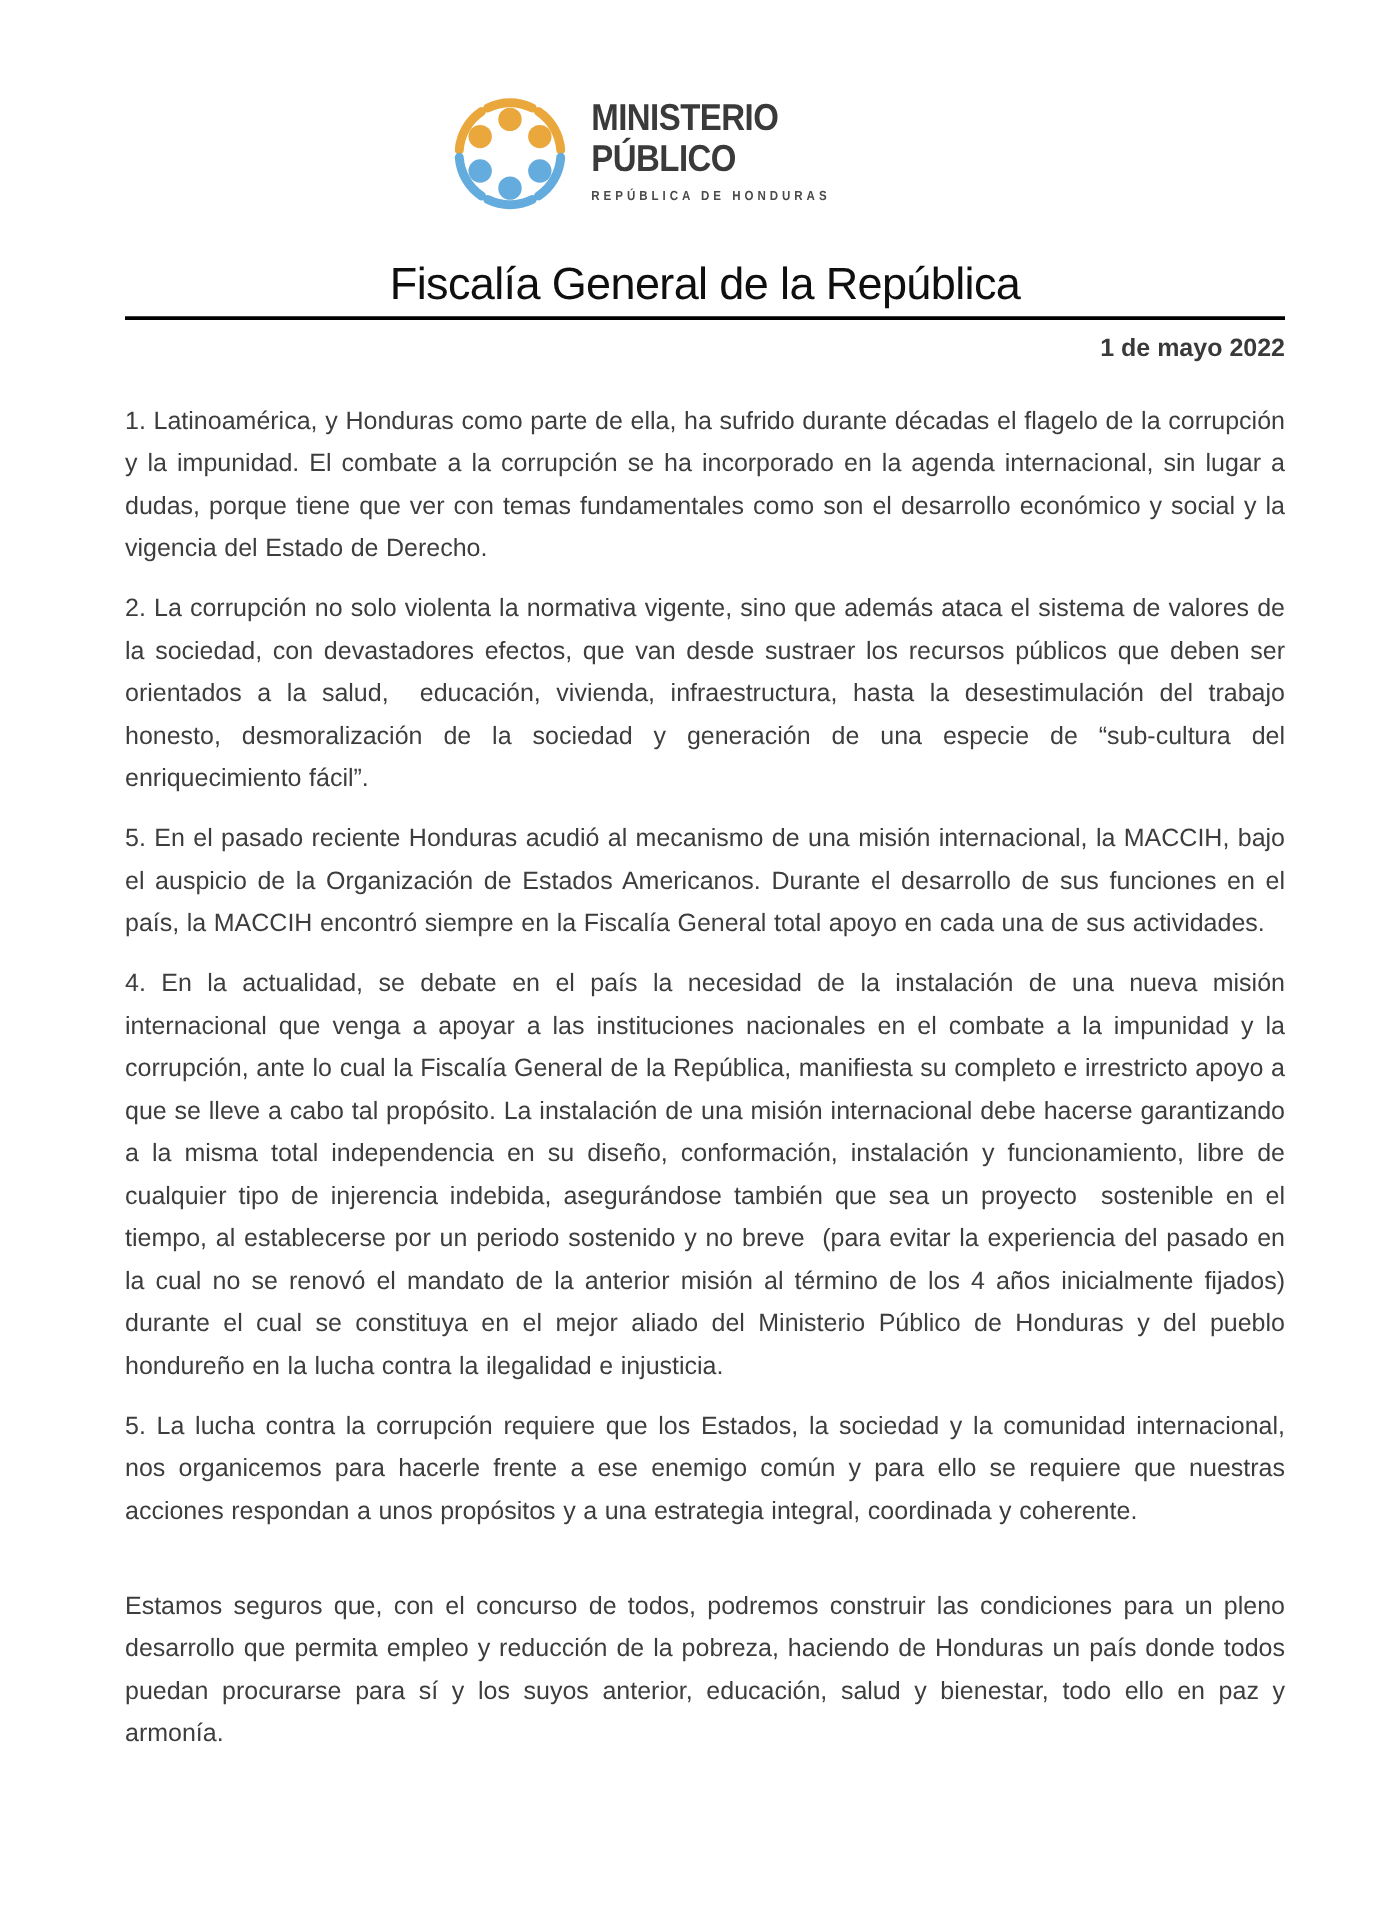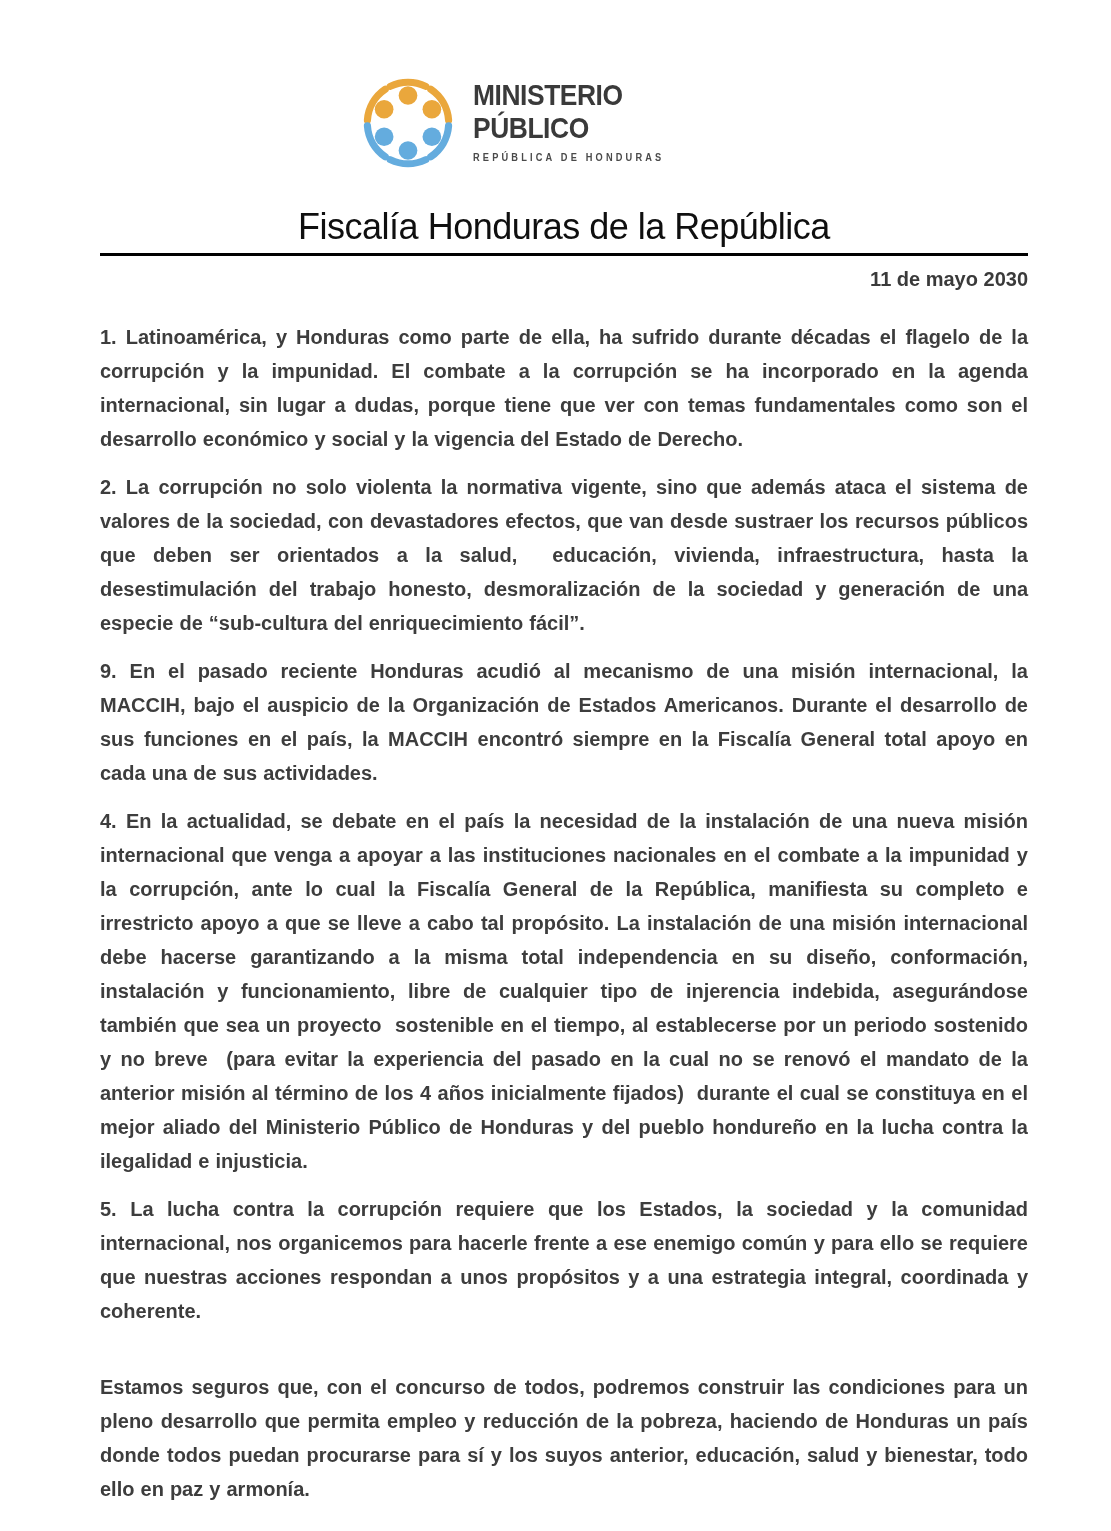--- a/index.html
+++ b/index.html
@@ -95,21 +95,20 @@
     margin-top:29px;
   }
   .doc-body p{
     font-size:20px;
     line-height:34px;
     text-align:justify;
     color:var(--ink);
     margin-bottom:14px;
     white-space:pre-wrap;
     word-spacing:0.5px;
-    font-weight:bold;
   }
   .doc-body p.closing{
     margin-top:42px;
   }
 </style>
 </head>
 <body>
 
 <div class="page">
 
@@ -137,27 +136,27 @@
           <circle fill="var(--blue)" cx="71.7" cy="62.5" r="8.5"></circle>
         </g>
       </svg>
       <div class="logo-text">
         <div class="org-line">MINISTERIO</div>
         <div class="org-line">PÚBLICO</div>
         <div class="org-tagline">REPÚBLICA DE HONDURAS</div>
       </div>
     </div>
 
-    <h1 class="doc-title">Fiscalía Honduras de la República</h1>
+    <h1 class="doc-title">Fiscalía General de la República</h1>
     <div class="title-rule"></div>
-    <div class="doc-date">11 de mayo 2030</div>
+    <div class="doc-date">1 de mayo 2022</div>
   </header>
 
   <main class="doc-body">
     <p>1. Latinoamérica, y Honduras como parte de ella, ha sufrido durante décadas el flagelo de la corrupción y la impunidad. El combate a la corrupción se ha incorporado en la agenda internacional, sin lugar a dudas, porque tiene que ver con temas fundamentales como son el desarrollo económico y social y la vigencia del Estado de Derecho.</p>
     <p>2. La corrupción no solo violenta la normativa vigente, sino que además ataca el sistema de valores de la sociedad, con devastadores efectos, que van desde sustraer los recursos públicos que deben ser orientados a la salud,  educación, vivienda, infraestructura, hasta la desestimulación del trabajo honesto, desmoralización de la sociedad y generación de una especie de “sub-cultura del enriquecimiento fácil”.</p>
-    <p>9. En el pasado reciente Honduras acudió al mecanismo de una misión internacional, la MACCIH, bajo el auspicio de la Organización de Estados Americanos. Durante el desarrollo de sus funciones en el país, la MACCIH encontró siempre en la Fiscalía General total apoyo en cada una de sus actividades.</p>
+    <p>5. En el pasado reciente Honduras acudió al mecanismo de una misión internacional, la MACCIH, bajo el auspicio de la Organización de Estados Americanos. Durante el desarrollo de sus funciones en el país, la MACCIH encontró siempre en la Fiscalía General total apoyo en cada una de sus actividades.</p>
     <p>4. En la actualidad, se debate en el país la necesidad de la instalación de una nueva misión internacional que venga a apoyar a las instituciones nacionales en el combate a la impunidad y la corrupción, ante lo cual la Fiscalía General de la República, manifiesta su completo e irrestricto apoyo a que se lleve a cabo tal propósito. La instalación de una misión internacional debe hacerse garantizando a la misma total independencia en su diseño, conformación, instalación y funcionamiento, libre de cualquier tipo de injerencia indebida, asegurándose también que sea un proyecto  sostenible en el tiempo, al establecerse por un periodo sostenido y no breve  (para evitar la experiencia del pasado en la cual no se renovó el mandato de la anterior misión al término de los 4 años inicialmente fijados)  durante el cual se constituya en el mejor aliado del Ministerio Público de Honduras y del pueblo hondureño en la lucha contra la ilegalidad e injusticia.</p>
     <p>5. La lucha contra la corrupción requiere que los Estados, la sociedad y la comunidad internacional, nos organicemos para hacerle frente a ese enemigo común y para ello se requiere que nuestras acciones respondan a unos propósitos y a una estrategia integral, coordinada y coherente.</p>
     <p class="closing">Estamos seguros que, con el concurso de todos, podremos construir las condiciones para un pleno desarrollo que permita empleo y reducción de la pobreza, haciendo de Honduras un país donde todos puedan procurarse para sí y los suyos anterior, educación, salud y bienestar, todo ello en paz y armonía.</p>
   </main>
 
 </div>
 
 </body></html>

